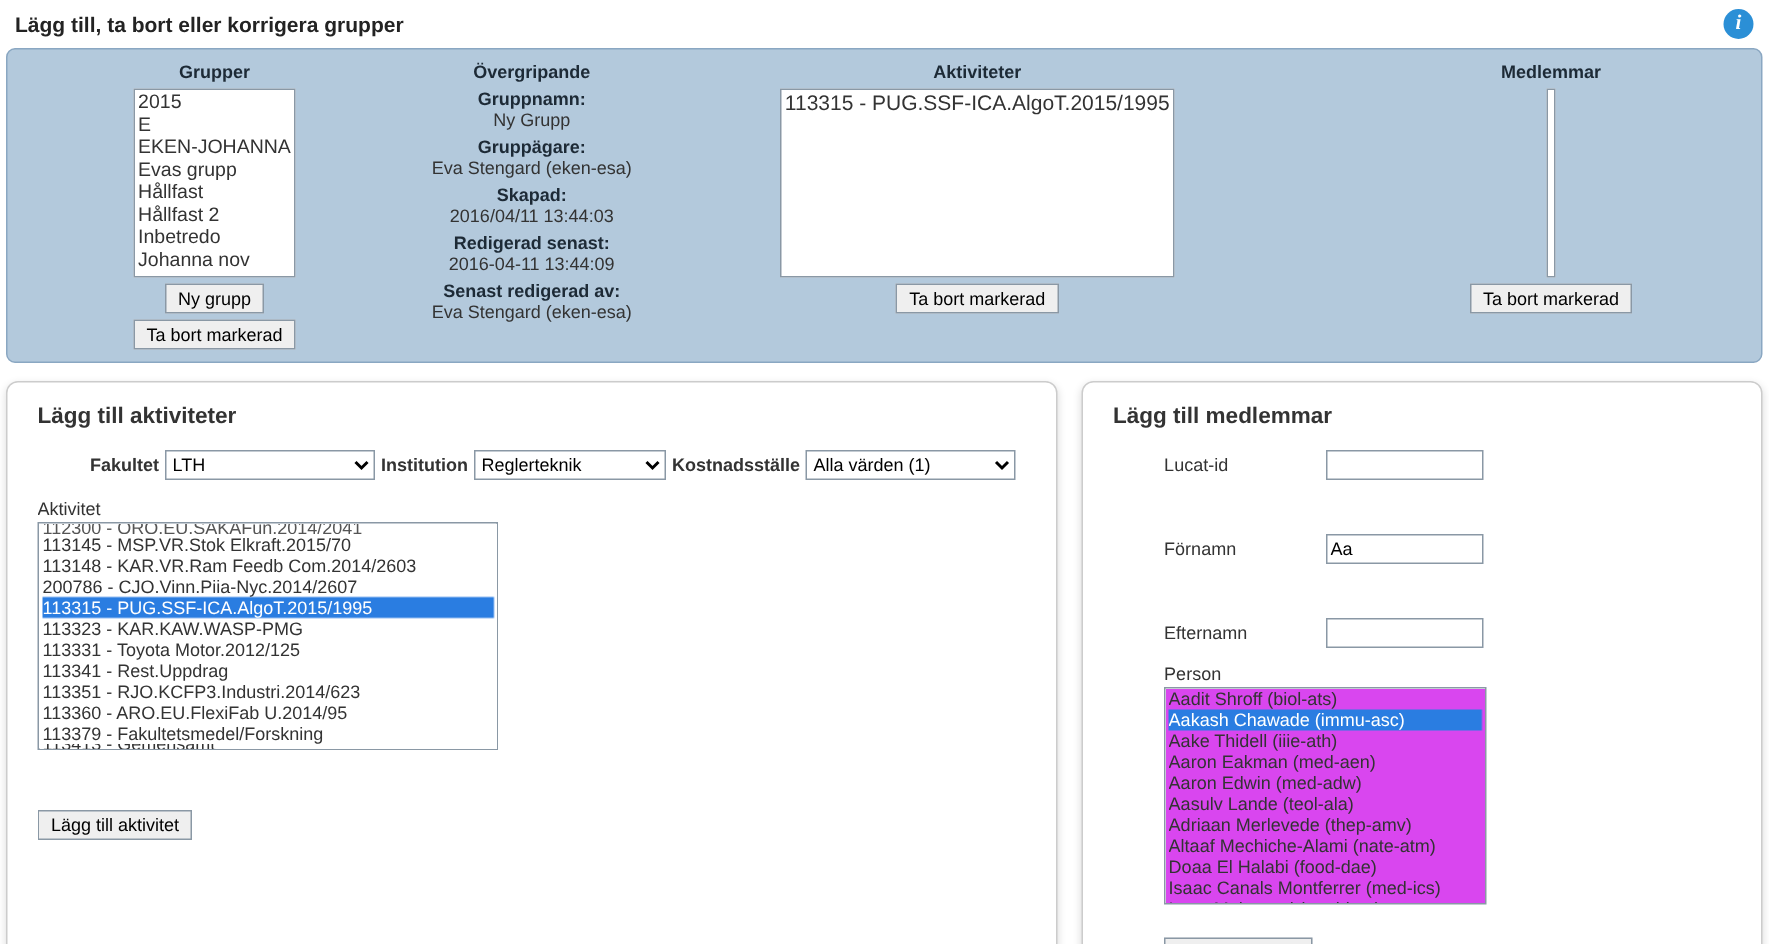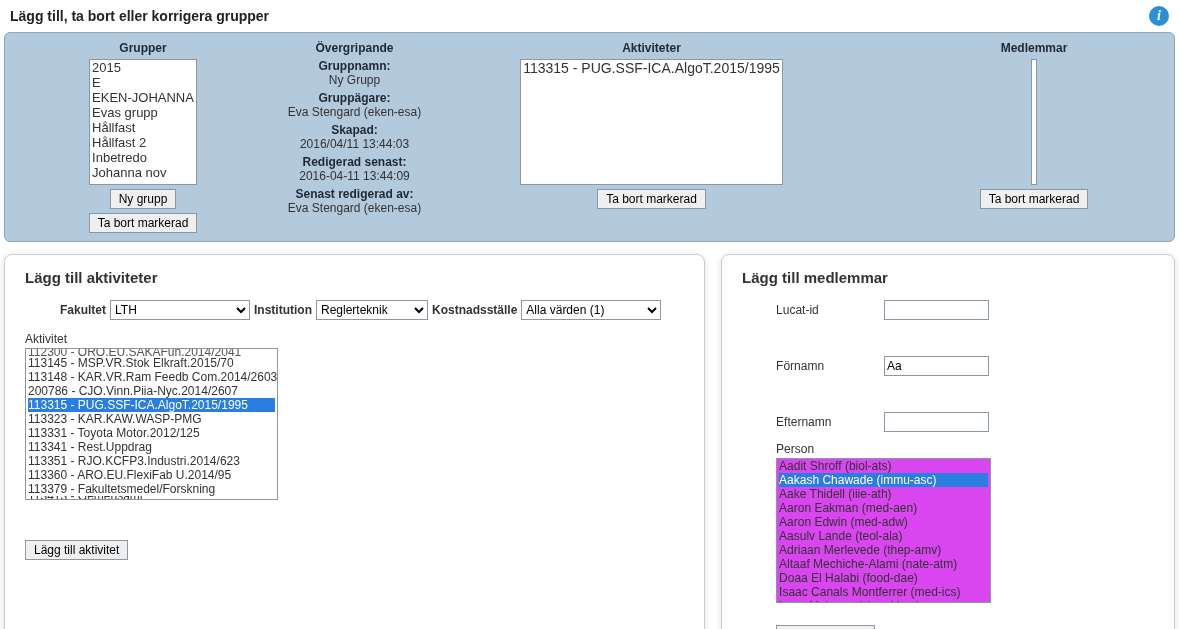--- a/index.html
+++ b/index.html
@@ -108,21 +108,21 @@
     border: 1px solid #8a98a5;
     font-size: 12px;
     height: 20px;
     background: #fff;
     font-family: inherit;
   }
   .aktivitet-list-wrap { margin-top: 6px; }
   .aktivitet-list {
     background: #fff;
     border: 1px solid #8a98a5;
-    width: 253px;
+    width: 307px;
     height: 152px;
     overflow-y: scroll;
     font-size: 12px;
     line-height: 14px;
     padding: 0 2px;
   }
   .aktivitet-list .item { white-space: nowrap; cursor: default; }
   .aktivitet-list .item.selected { background: #2a7de1; color: #fff; }
   .aktivitet-list .item.truncated-top { color:#555; height:7px; overflow:hidden; line-height:7px }
   .aktivitet-list .item.truncated-bot { height:7px; overflow:hidden; line-height:0px }
@@ -218,21 +218,21 @@
 
   <div class="card card-left">
     <div class="card-title">Lägg till aktiviteter</div>
 
     <div class="filter-row">
       <label>Fakultet</label>
       <select class="sel" style="width:140px">
         <option>LTH</option>
       </select>
       <label>Institution</label>
-      <select class="sel" style="width:112px">
+      <select class="sel" style="width:128px">
         <option>Reglerteknik</option>
       </select>
       <label>Kostnadsställe</label>
       <select class="sel" style="width:140px">
         <option>Alla värden (1)</option>
       </select>
     </div>
 
     <div class="aktivitet-list-wrap">
       <div style="font-size:12px;margin-bottom:2px">Aktivitet</div>

